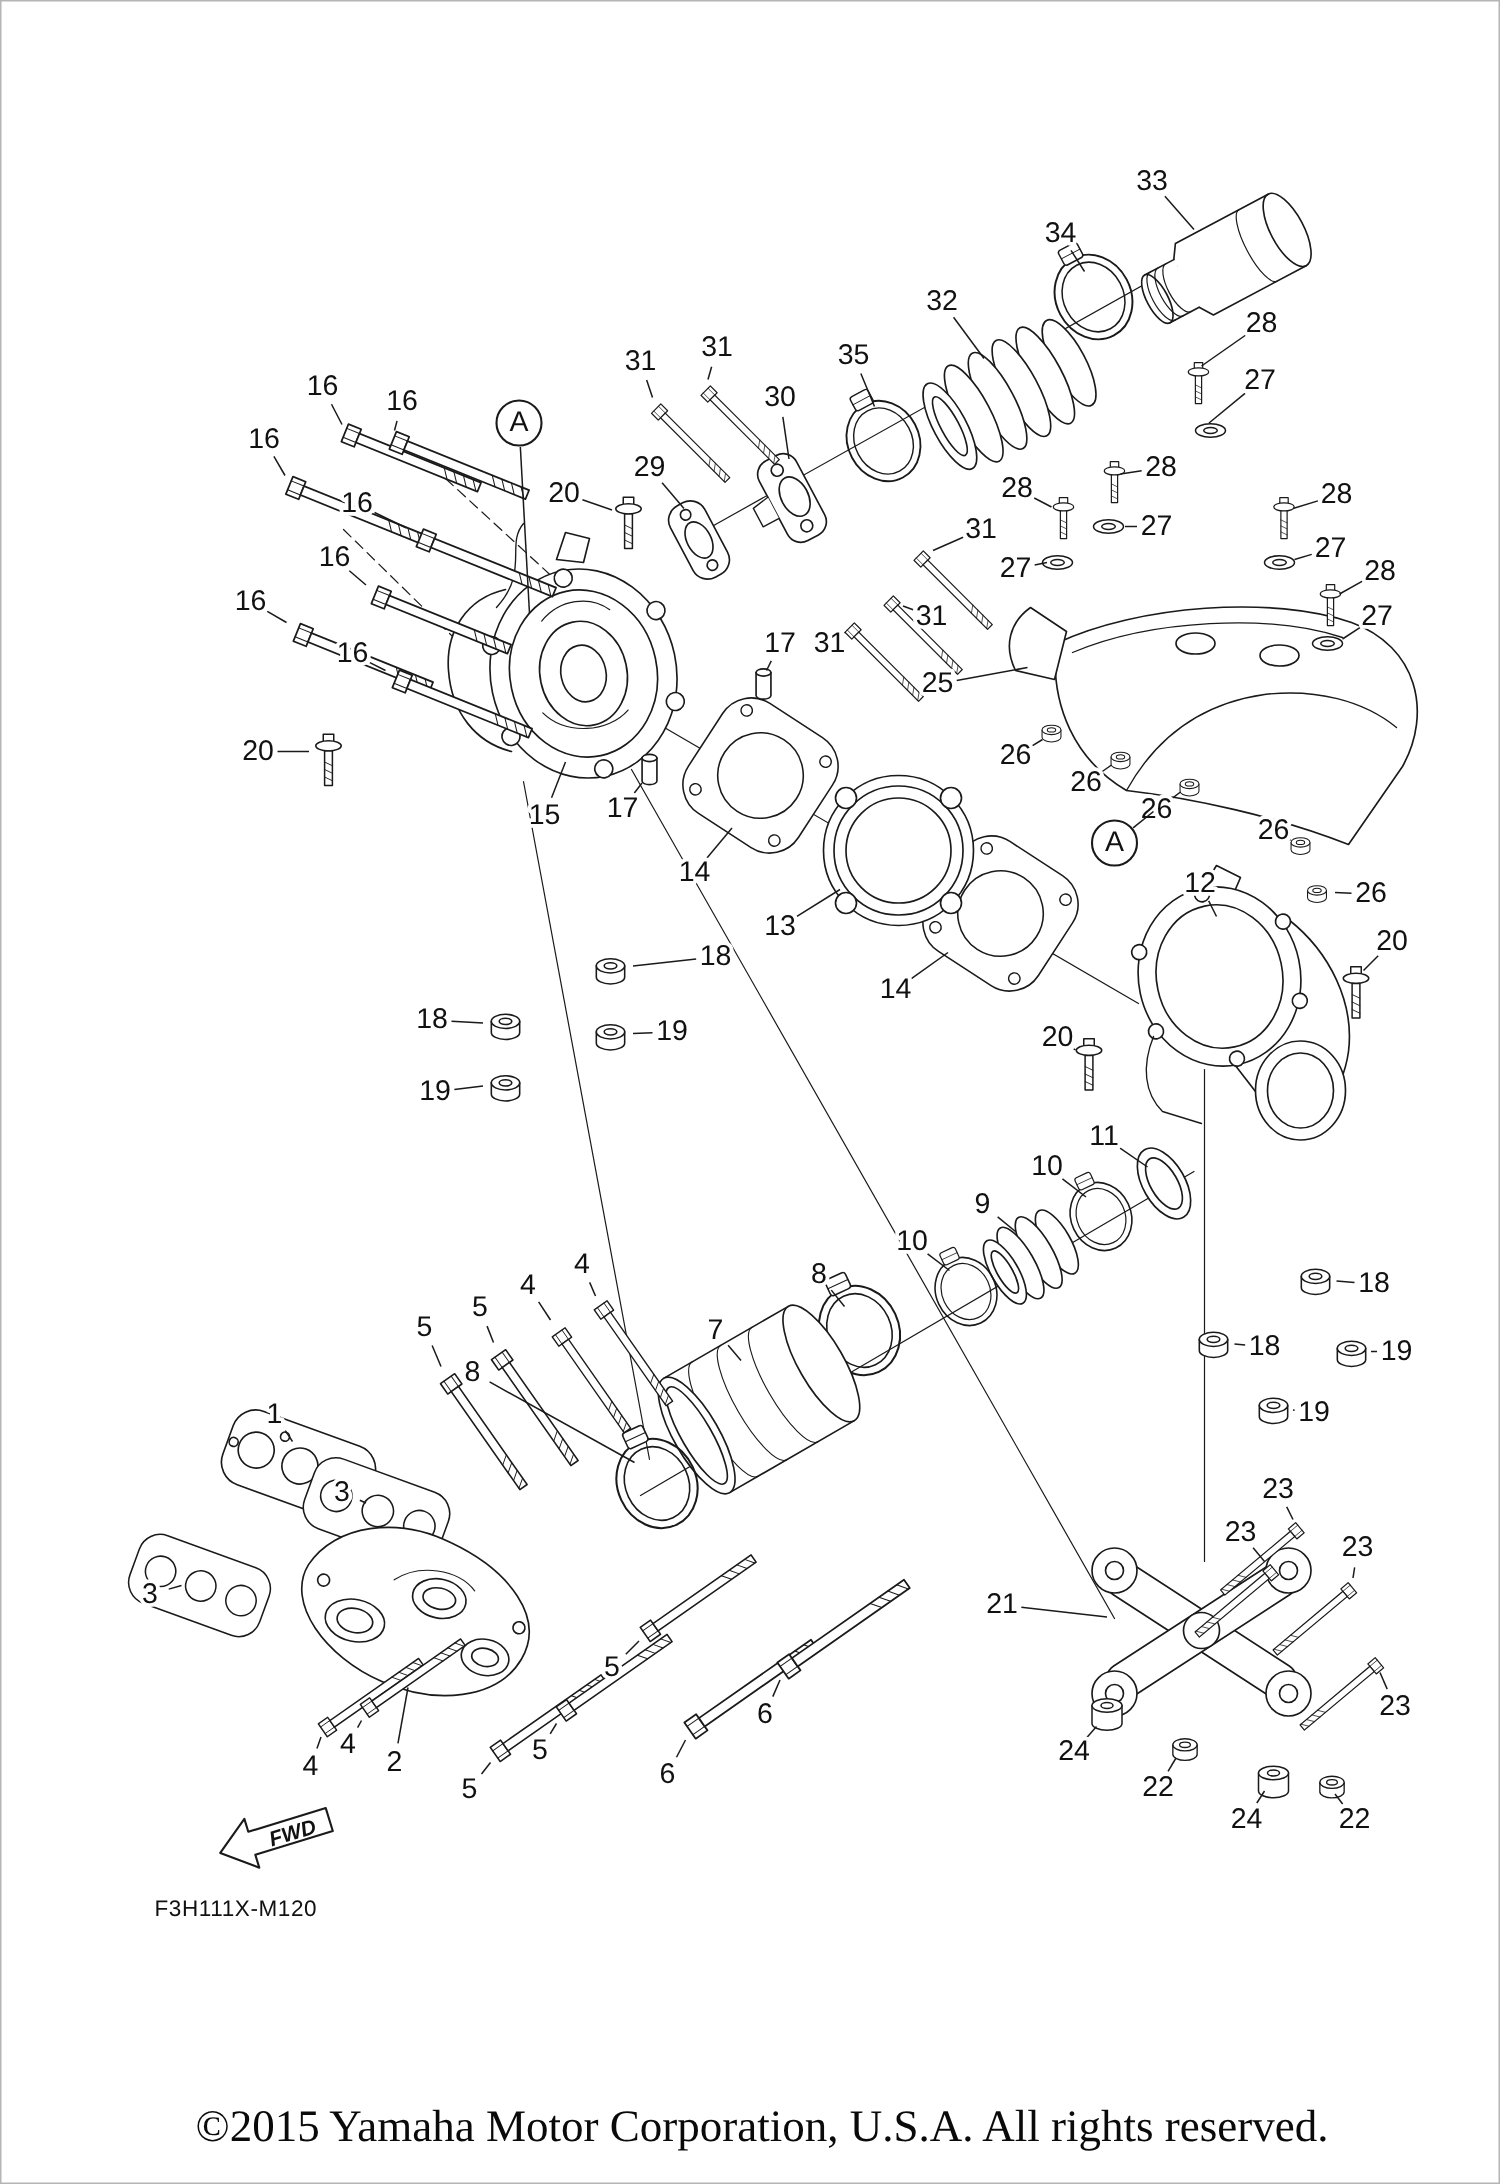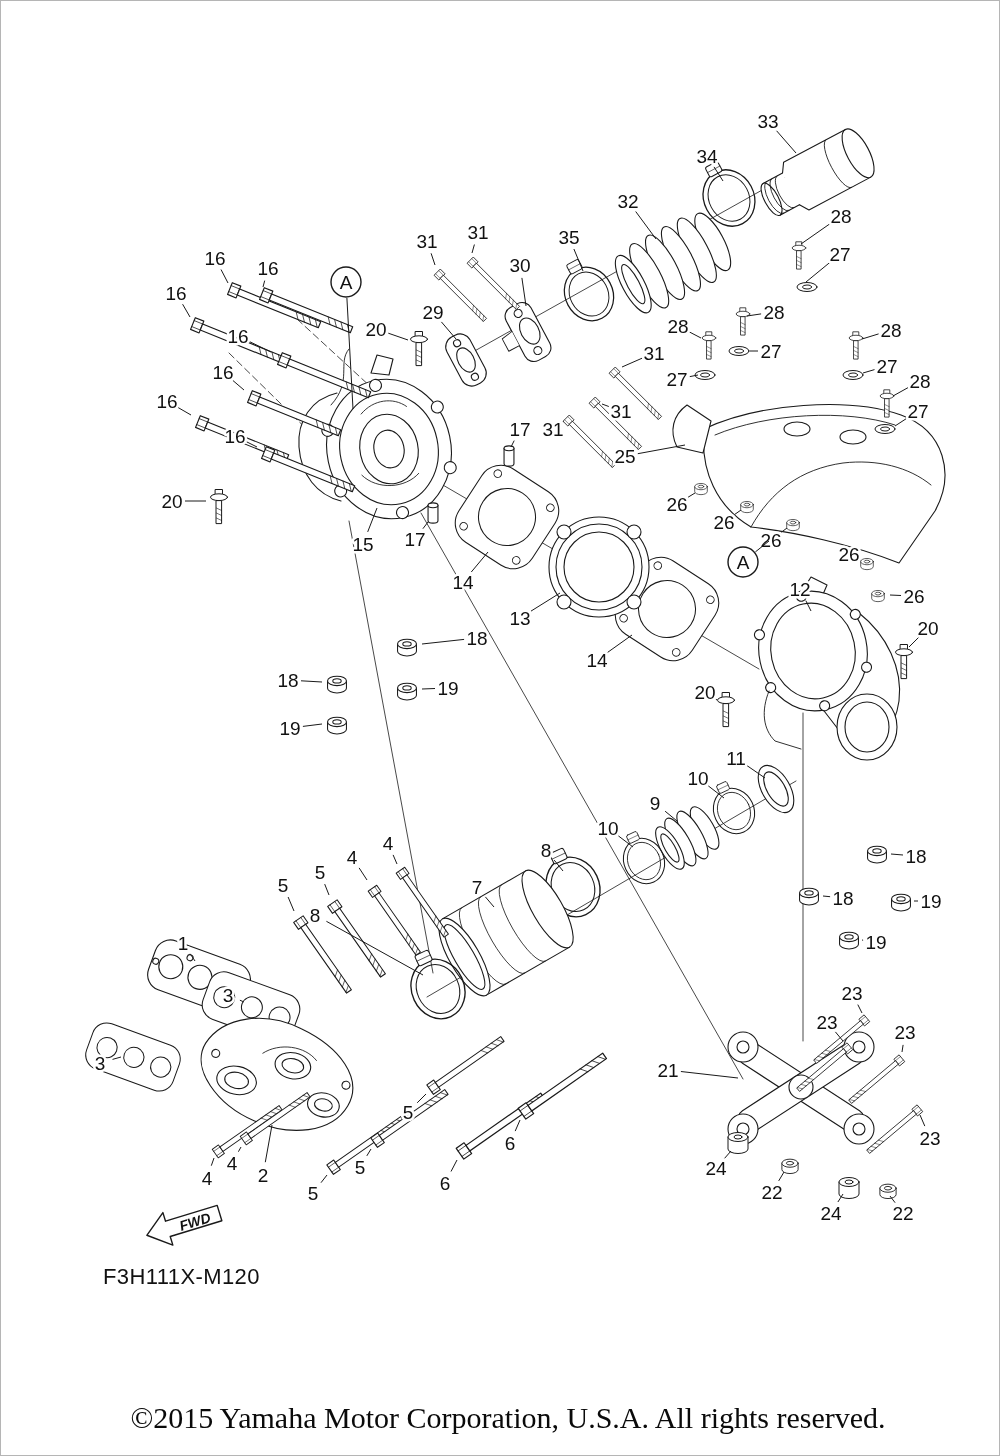--- a/index.html
+++ b/index.html
@@ -17,21 +17,21 @@
   }
   .fwd-text {
     font-family:"Liberation Sans", sans-serif;
     font-size:14px; font-style:italic; font-weight:bold; fill:#111;
     text-anchor:middle; dominant-baseline:central;
     stroke:none;
   }
   .diagram-code {
     position:absolute; left:102px; top:1263px;
     font-family:"Liberation Sans", sans-serif;
-    font-size:22px; color:#111; letter-spacing:0.4px;text-align:center;
+    font-size:15px; color:#111; letter-spacing:0.4px;text-align:center;
   }
   .copyright {
     position:absolute; left:16px; right:0; top:1400px;
     text-align:center;
     font-family:"Liberation Serif", serif;
     font-size:30px; color:#0a0a0a; white-space:nowrap;
   }
 </style>
 </head>
 <body>

